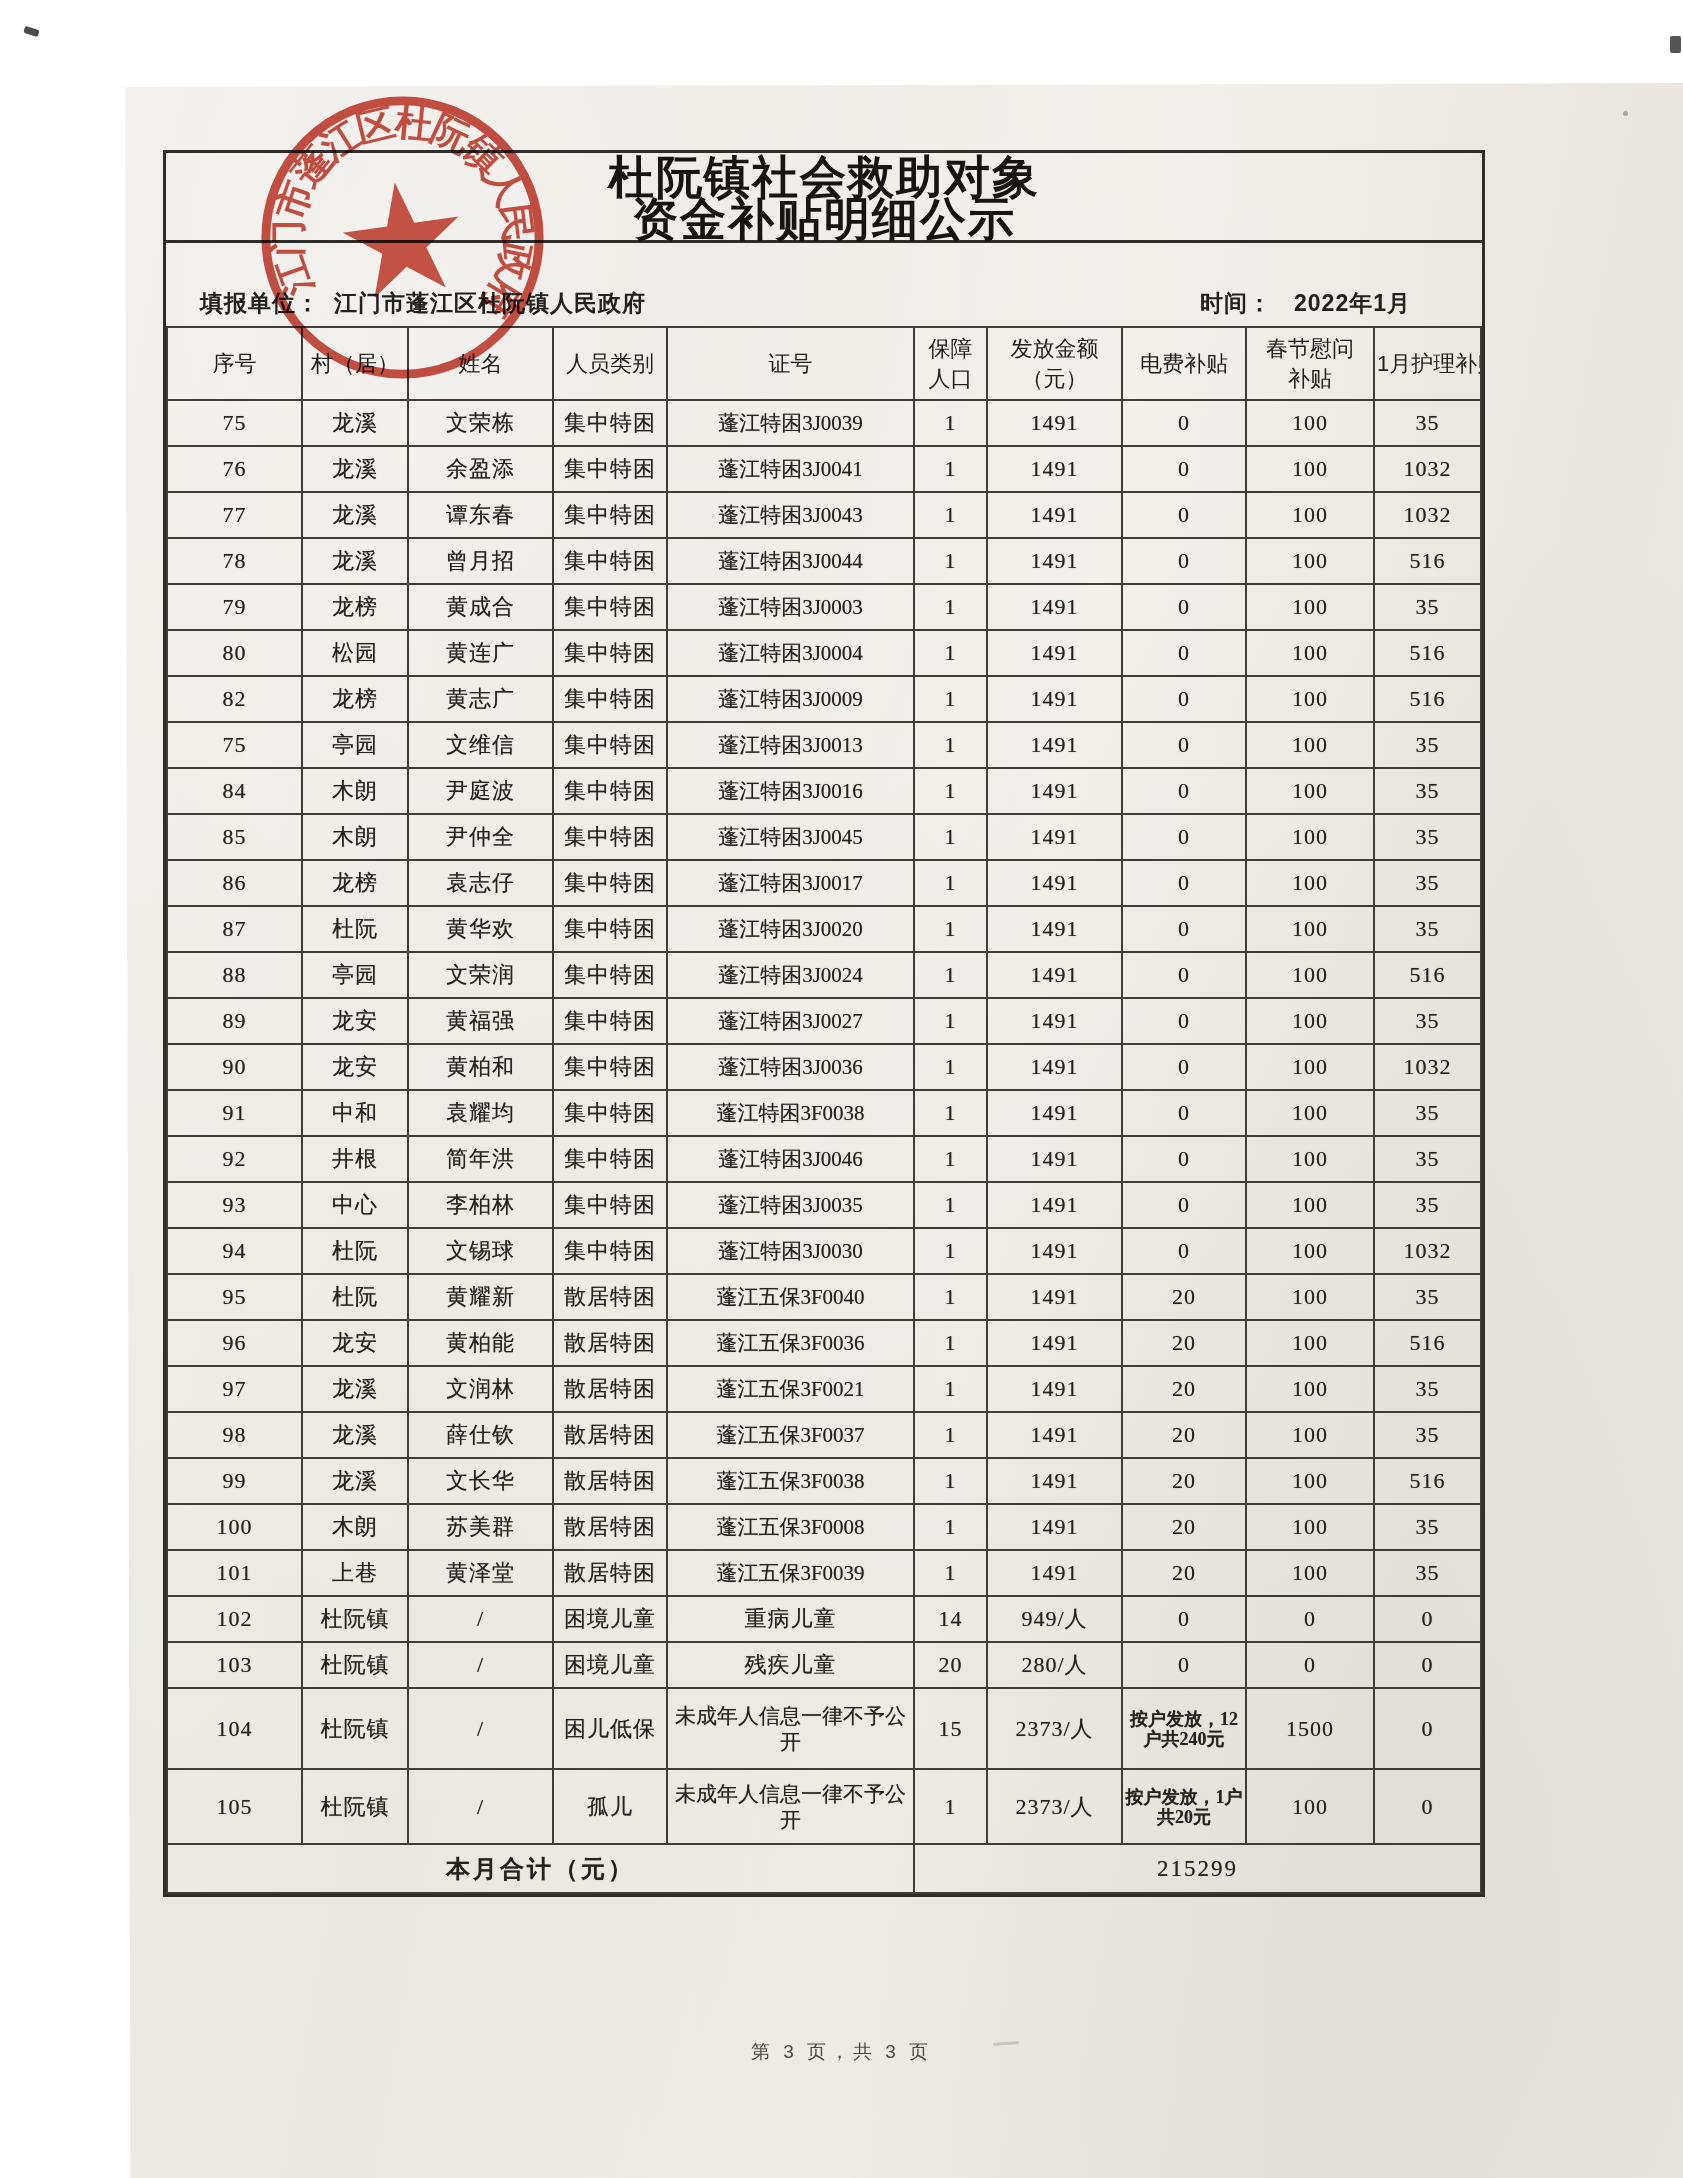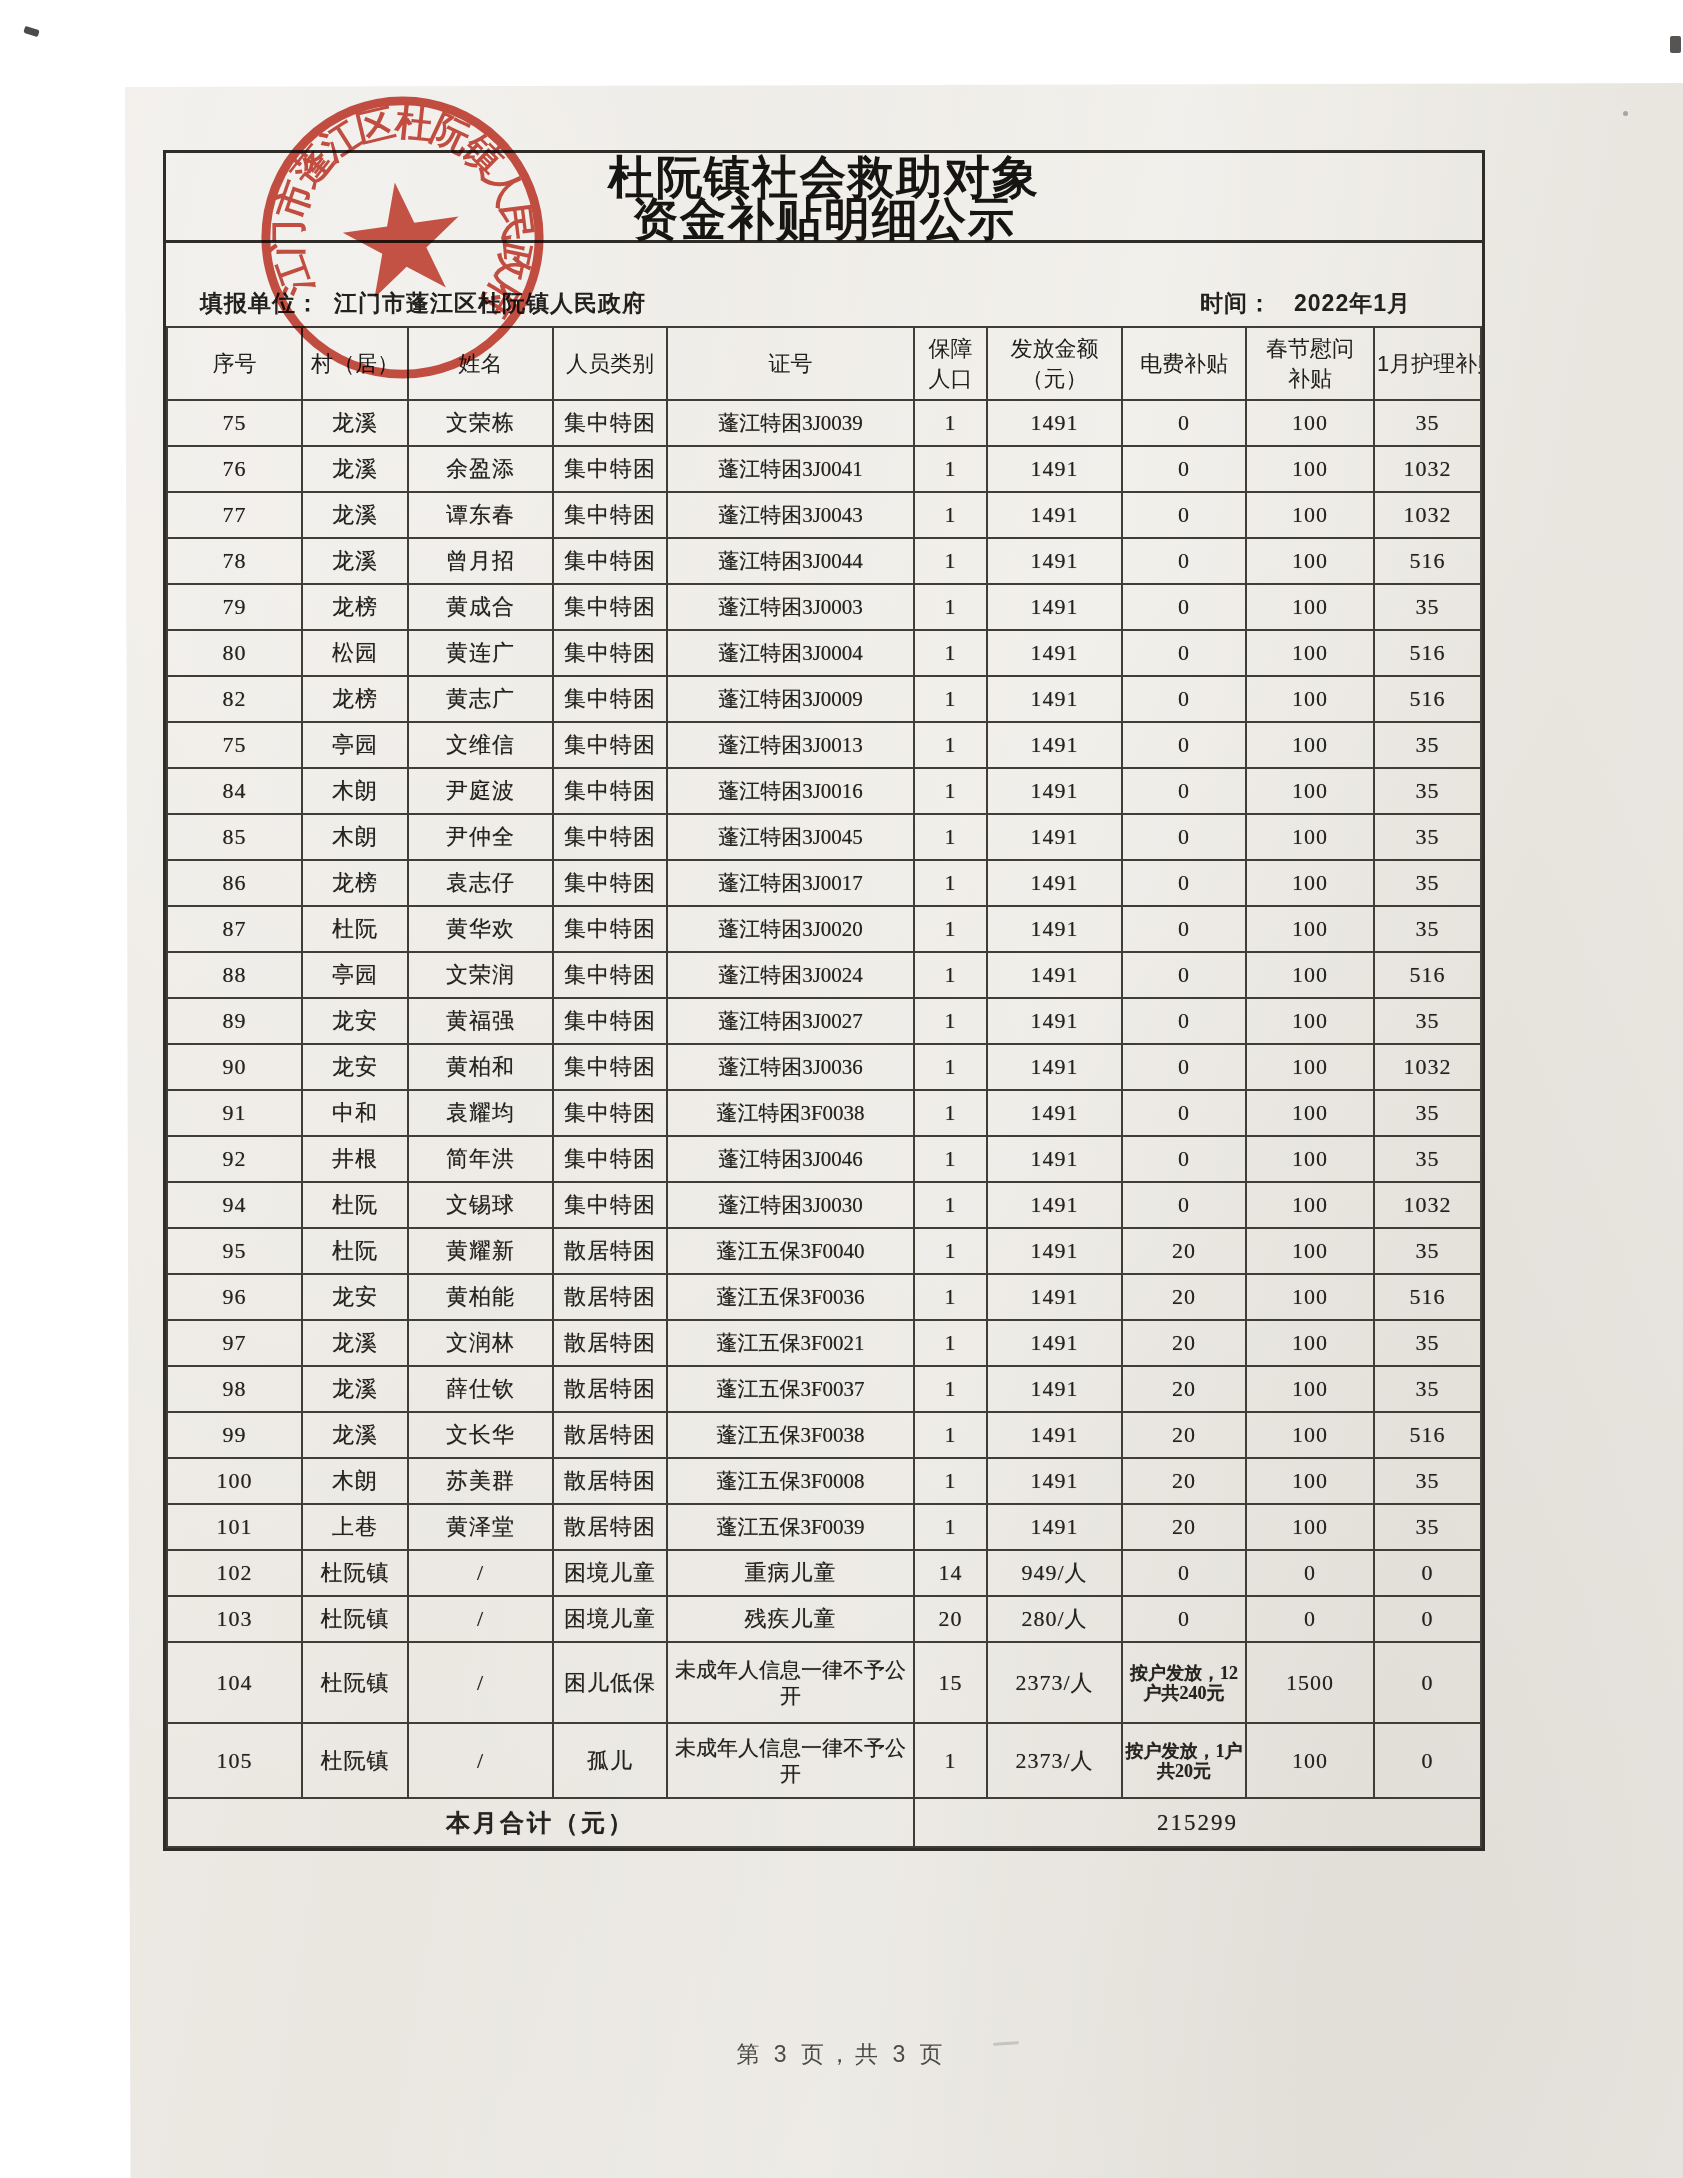--- a/index.html
+++ b/index.html
@@ -33,21 +33,21 @@
   td{font-size:22px;letter-spacing:1px;color:#242320;
     text-shadow:0 0 0.7px rgba(45,42,38,.6);}
   td.fine{font-size:18px;letter-spacing:0;line-height:20px;font-weight:bold;}
   td.wrap{font-size:21px;line-height:26px;letter-spacing:0;}
   tr.t104{height:81px;}
   tr.t105{height:75px;}
   tfoot tr{height:49px;}
   tfoot td.lbl{font-family:"Liberation Sans", sans-serif;font-size:24px;font-weight:600;letter-spacing:3px;}
   tfoot td.val{font-size:23px;letter-spacing:2px;}
   .footer{position:absolute;left:0;top:2039px;width:1683px;text-align:center;
-    font-family:"Liberation Sans", sans-serif;font-size:23px;letter-spacing:4px;color:#4a4a48;}
+    font-family:"Liberation Sans", sans-serif;font-size:19px;letter-spacing:4px;color:#4a4a48;}
   
   .seal{position:absolute;left:254px;top:89px;mix-blend-mode:multiply;opacity:.88;
     filter:blur(0.5px);}
   
   .speck{position:absolute;background:#2c2b29;border-radius:2px;}
   .s1{left:24px;top:28px;width:15px;height:7px;transform:rotate(18deg);opacity:.85;}
   .s2{left:1670px;top:36px;width:11px;height:17px;opacity:.8;}
   .s3{left:1623px;top:111px;width:5px;height:5px;opacity:.35;border-radius:50%;}
   .s4{left:993px;top:2042px;width:26px;height:3px;opacity:.18;transform:rotate(-4deg);}
 </style>
@@ -301,20 +301,32 @@
             <td>简年洪</td>
             <td>集中特困</td>
             <td class="wrap">蓬江特困3J0046</td>
             <td>1</td>
             <td>1491</td>
             <td>0</td>
             <td>100</td>
             <td>35</td>
           </tr>
           <tr>
+            <td>93</td>
+            <td>中心</td>
+            <td>李柏林</td>
+            <td>集中特困</td>
+            <td class="wrap">蓬江特困3J0035</td>
+            <td>1</td>
+            <td>1491</td>
+            <td>0</td>
+            <td>100</td>
+            <td>35</td>
+          </tr>
+          <tr>
             <td>94</td>
             <td>杜阮</td>
             <td>文锡球</td>
             <td>集中特困</td>
             <td class="wrap">蓬江特困3J0030</td>
             <td>1</td>
             <td>1491</td>
             <td>0</td>
             <td>100</td>
             <td>1032</td>

